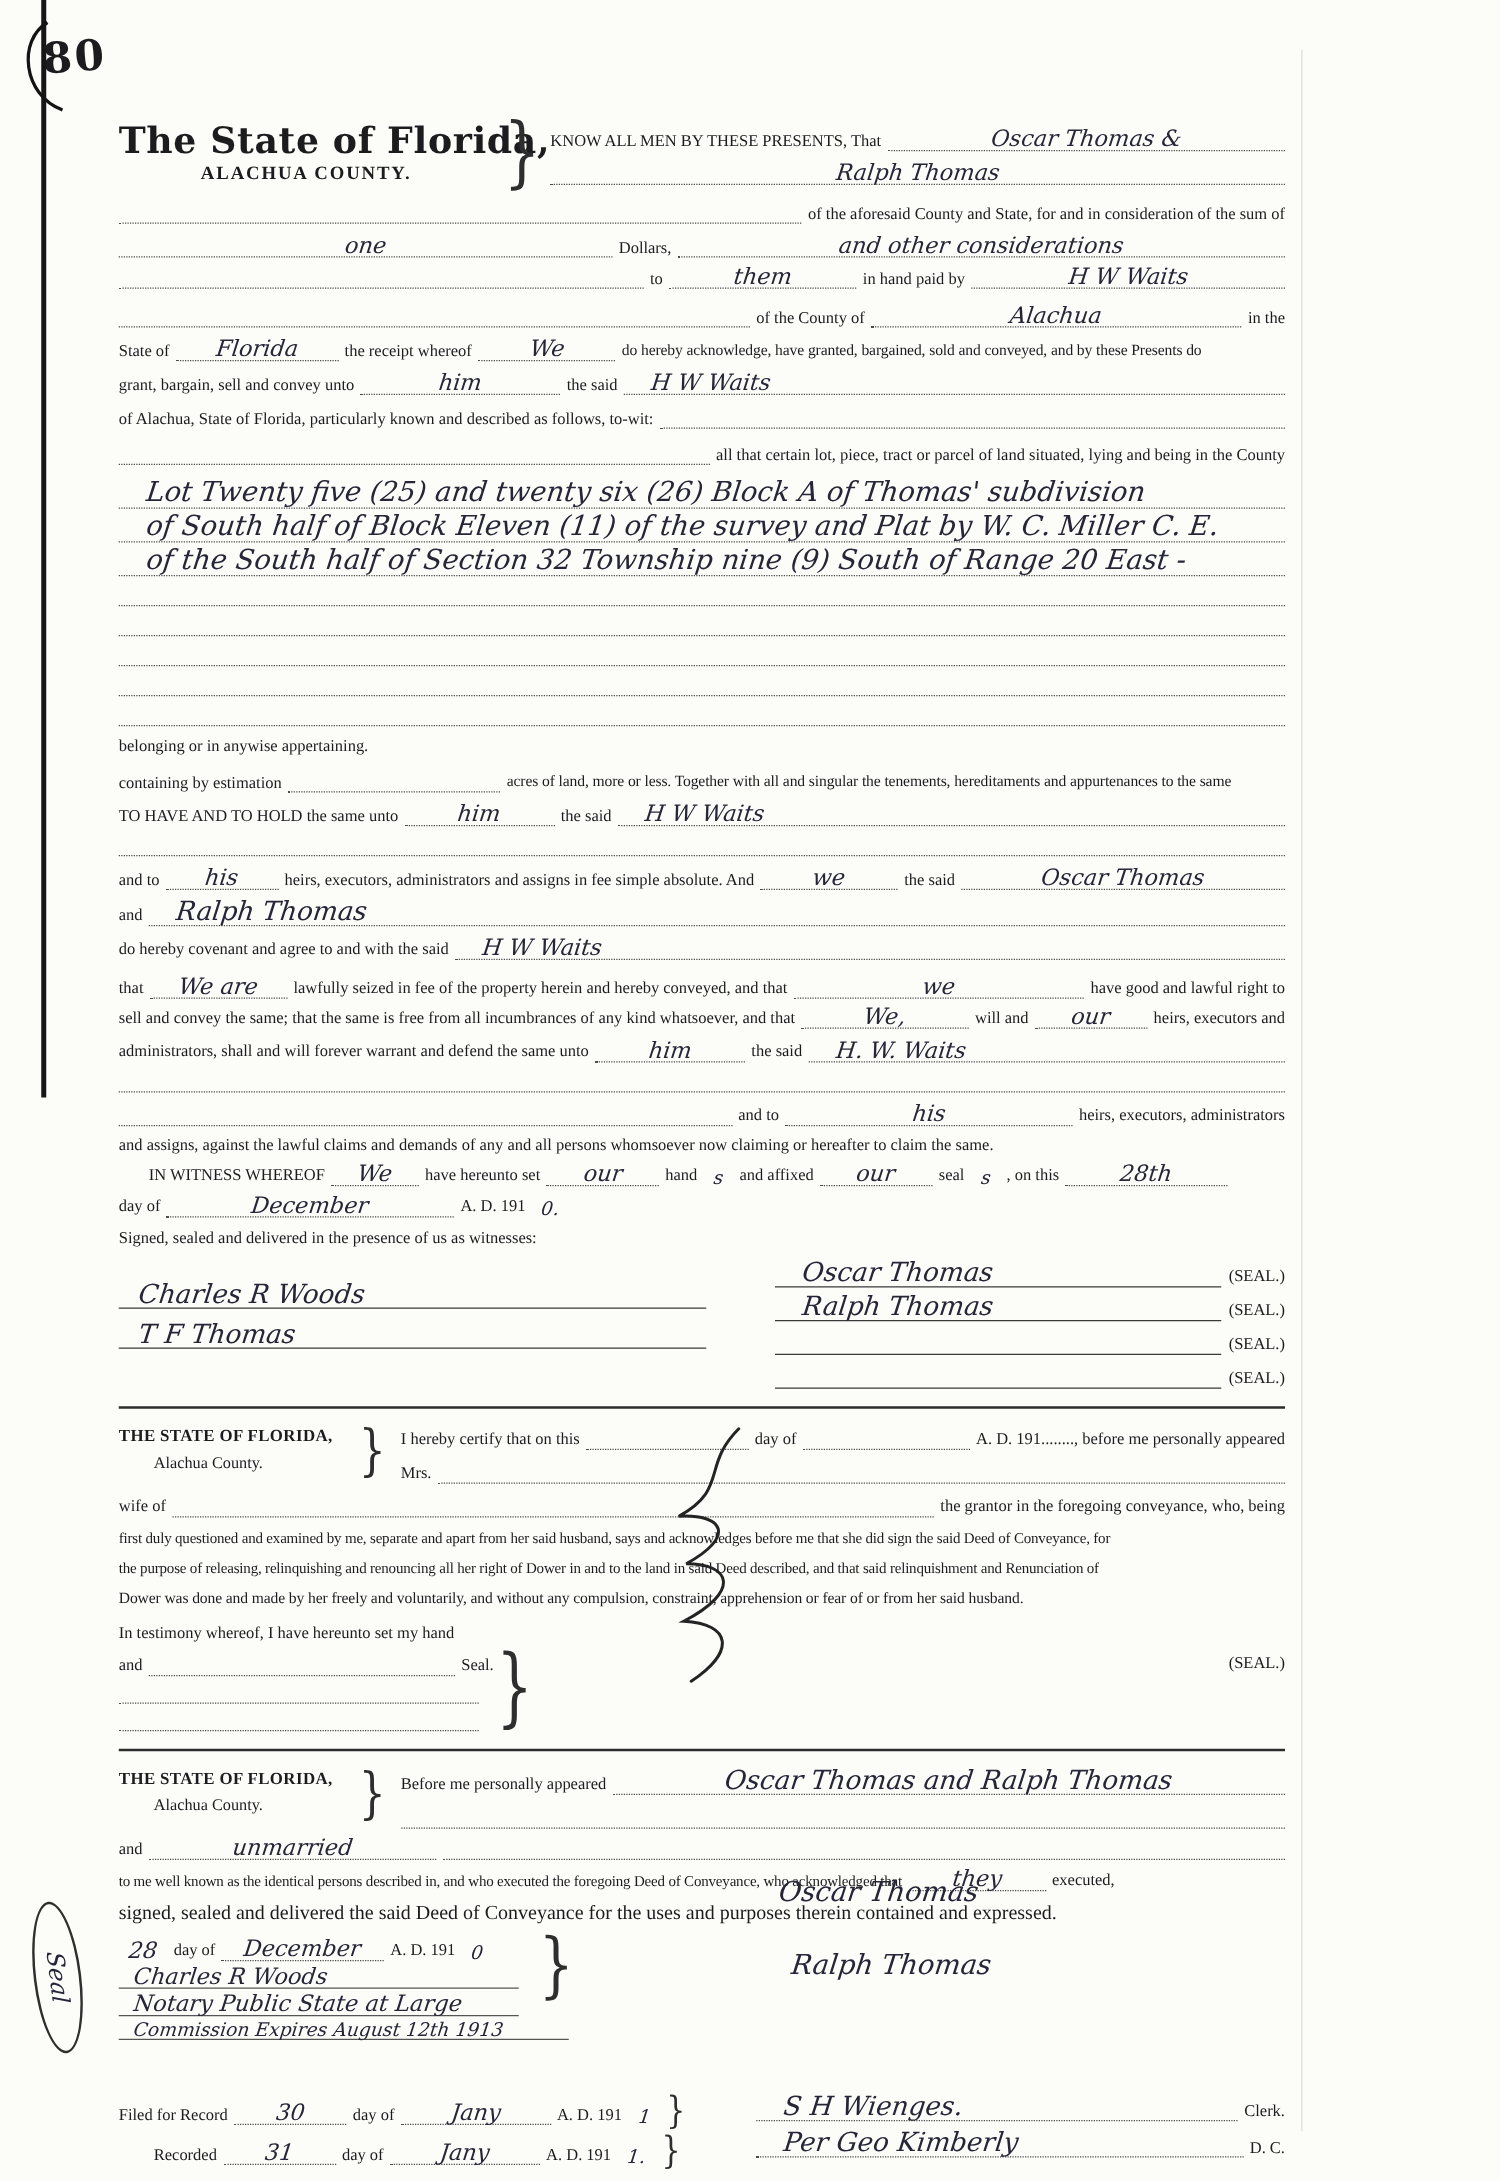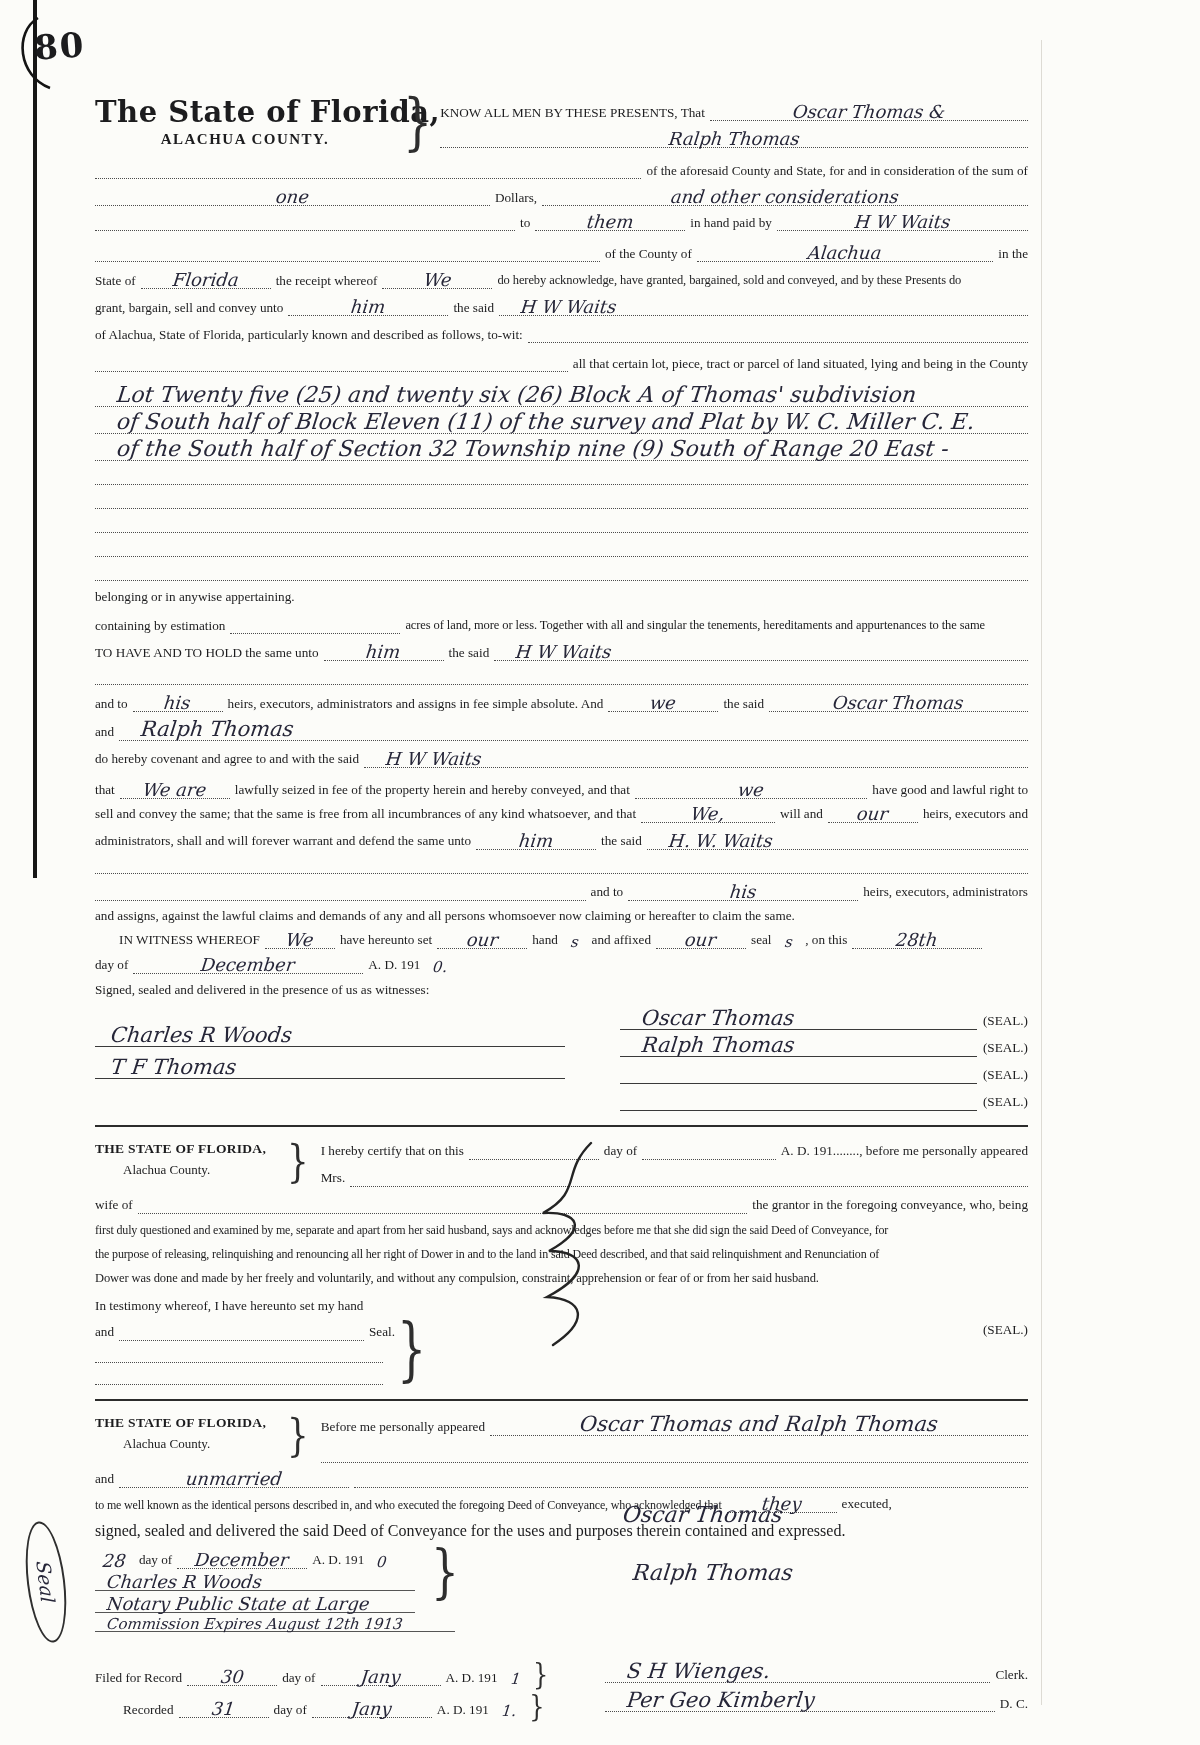--- a/index.html
+++ b/index.html
@@ -54,21 +54,21 @@
 .t-blank{width:288px;border-bottom:1.3px dotted #4c4c4c;height:17px;margin-top:5px}
 .zmark{position:absolute;left:392px;top:0}
 .ack-wrap{position:relative;width:440px;margin-top:8px}
 .b-ack{position:absolute;left:336px;top:-4px;font-size:44px;transform:scaleY(1.3);transform-origin:top}
 .arow{display:flex;align-items:flex-end;column-gap:5px;min-height:21px;margin-top:4px}
 .nline{width:320px;border-bottom:1.1px solid #555;display:flex;align-items:flex-end;padding-left:4px;margin-top:4px}
 .ack-sig1{position:absolute;left:520px;top:92px}
 .ack-sig2{position:absolute;left:530px;top:150px}
 .margin-seal{position:absolute;left:-68px;top:108px;width:38px;height:122px;border:2px solid #2f2f2f;border-radius:50%;display:flex;align-items:center;justify-content:center;transform:rotate(-7deg)}
 .seal-word{transform:rotate(90deg) skewX(-7deg);font-size:19px}
-.filing{display:flex;column-gap:40px;margin-top:30px}
+.filing{display:flex;column-gap:40px;margin-top:44px}
 .f-left{width:470px}
 .f-right{flex:1}
 .b-file{font-size:24px;transform:scaleY(1.25)}
 .indent28{padding-left:28px}
 </style>
 </head>
 <body>
 
 <div class="page">
   <div class="edge-left"></div>

